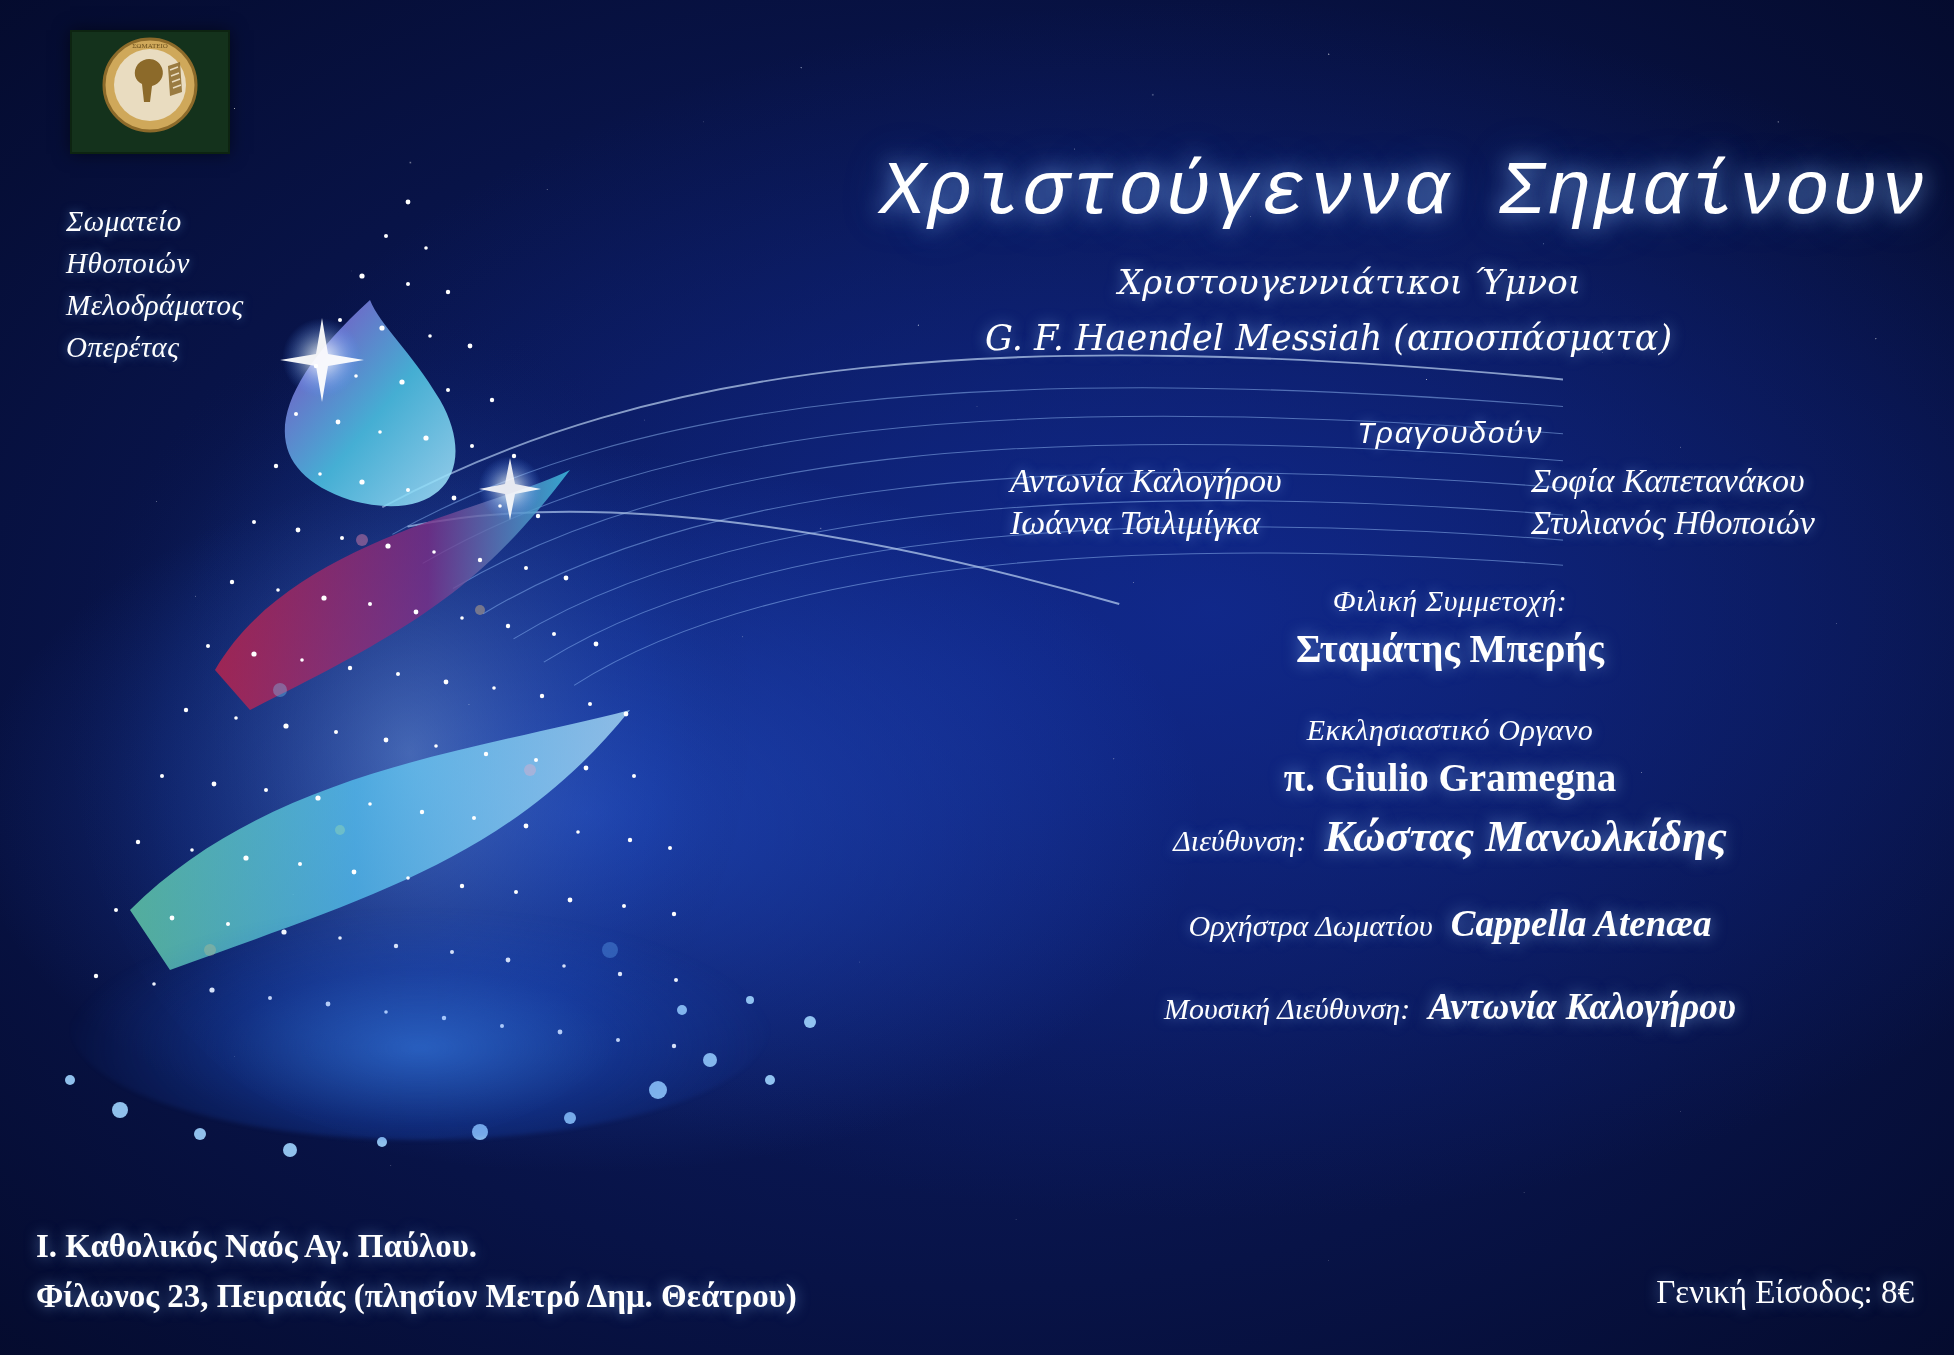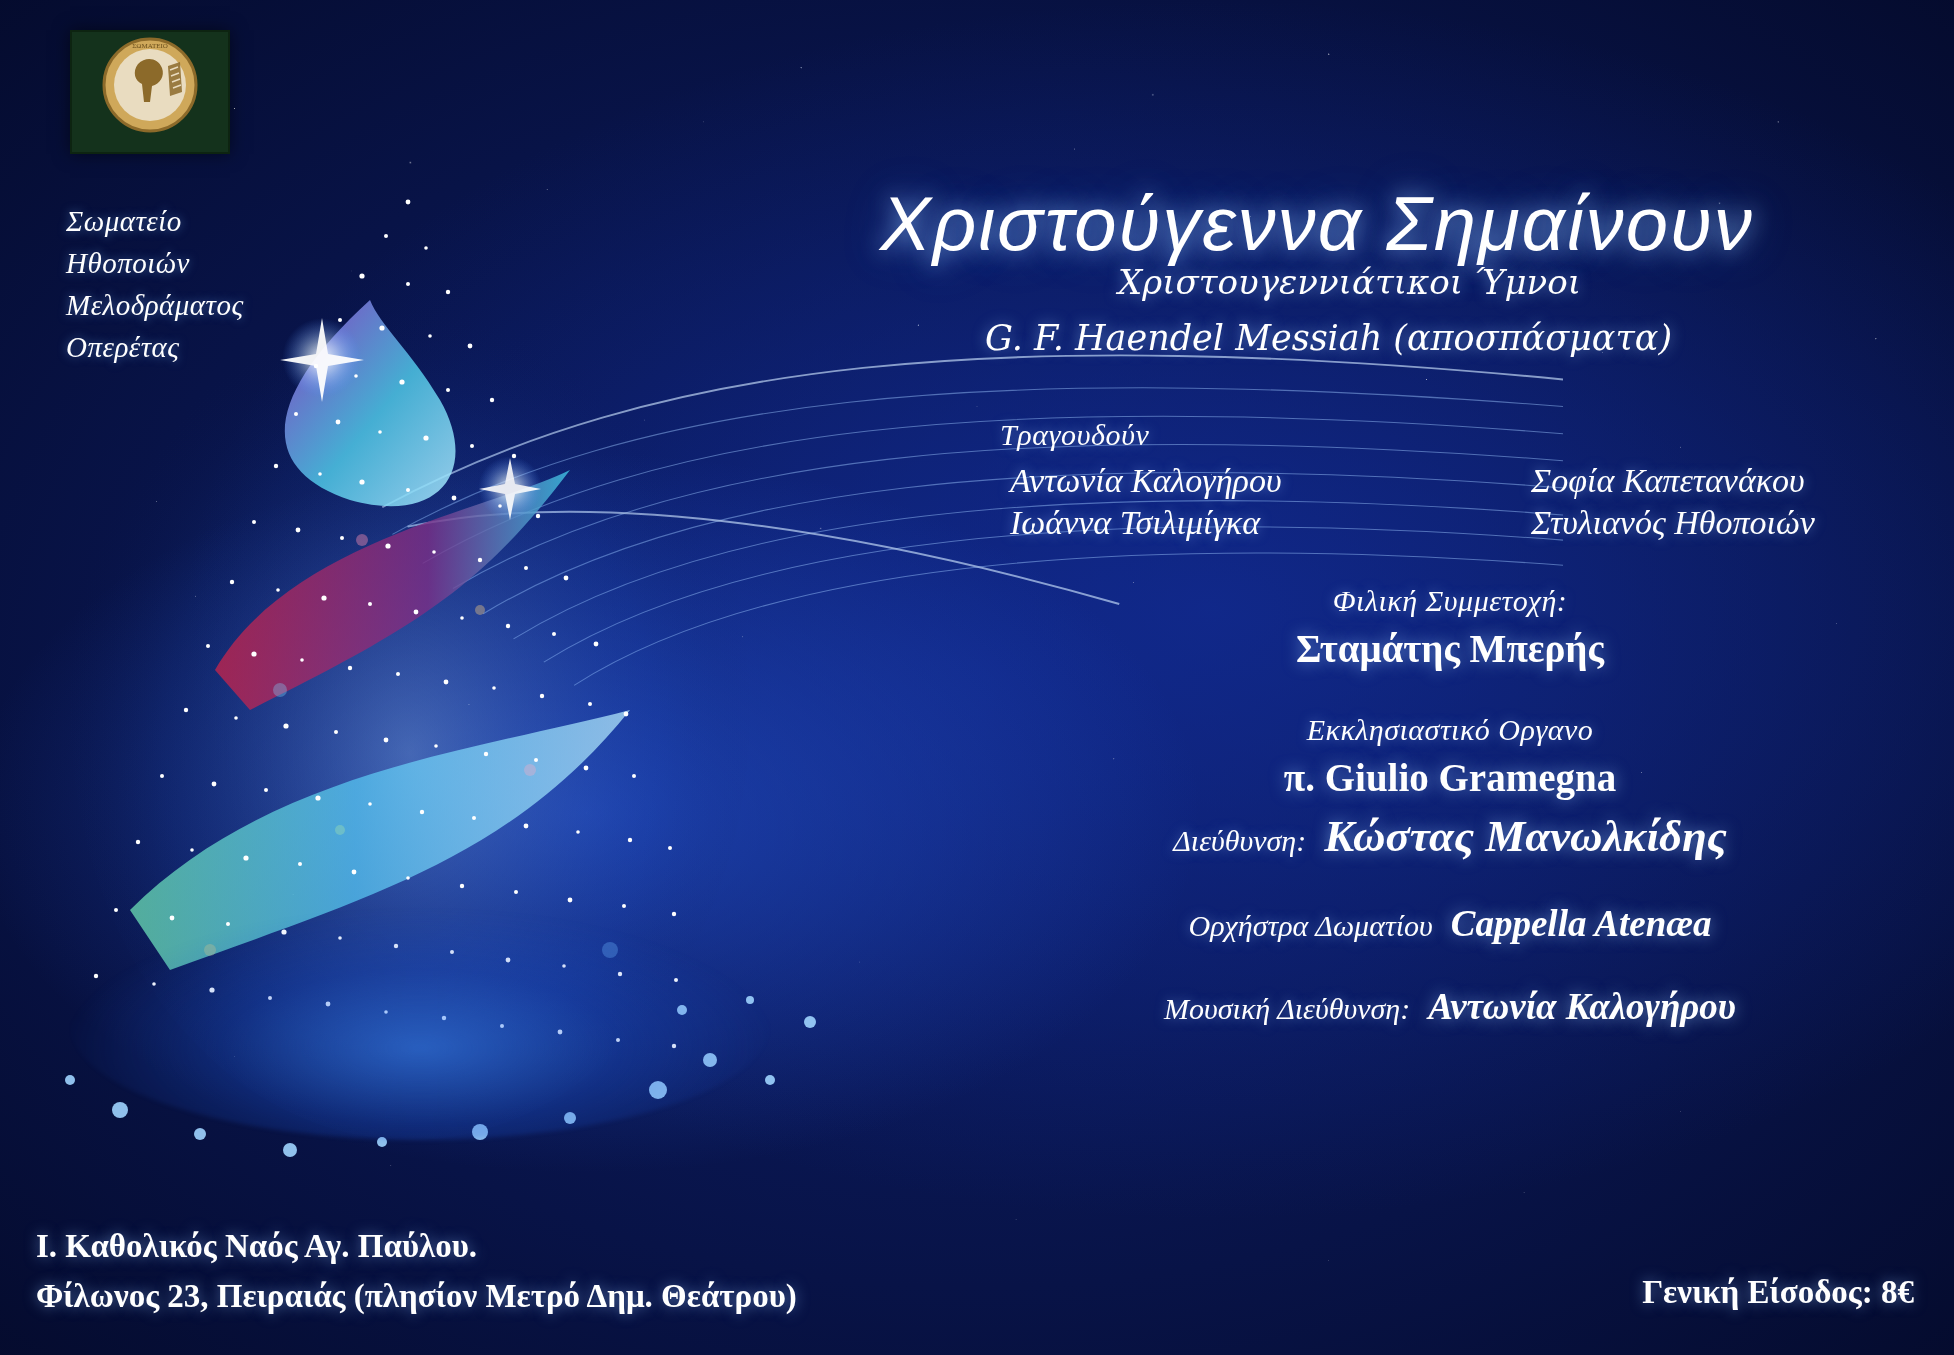--- a/index.html
+++ b/index.html
@@ -151,25 +151,24 @@
     white-space: nowrap;
   }
   .date-line .gap { display:inline-block; width: 38px; }
 
   .title {
     position: absolute;
     left: 880px;
     top: 150px;
     font-size: 76px;
     font-style: italic;
-    font-family: Liberation Sans, sans-serif;
+    font-family: Liberation Mono, monospace;
     letter-spacing: 2px;
     text-shadow: 0 0 22px rgba(150,200,255,.75), 0 0 46px rgba(80,140,255,.45);
     white-space: nowrap;
-    margin-top: 30px;
   }
   .subtitle1 {
     position: absolute;
     left: 1118px;
     top: 262px;
     font-size: 34px;
     font-style: italic;
     font-family: "DejaVu Serif", serif;
     text-shadow: 0 0 14px rgba(150,200,255,.6);
     white-space: nowrap;
@@ -180,24 +179,26 @@
     top: 318px;
     font-size: 35px;
     font-style: italic;
     font-family: "DejaVu Serif", serif;
     text-shadow: 0 0 14px rgba(150,200,255,.6);
     white-space: nowrap;
   }
 
   .credits { position: absolute; left: 1000px; top: 418px; width: 900px; }
   .c-head {
+    text-align: center;
     font-size: 30px;
     font-style: italic;
     letter-spacing: .6px;
     text-shadow: 0 0 12px rgba(140,190,255,.55);
+    font-family: Liberation Mono, monospace;
   }
   .singers {
     margin-top: 10px;
     display: grid;
     grid-template-columns: 1fr 1fr;
     column-gap: 18px;
     row-gap: 4px;
     font-size: 34px;
     font-style: italic;
     text-shadow: 0 0 12px rgba(140,190,255,.55);
@@ -246,21 +247,21 @@
     font-size: 33px;
     font-weight: bold;
     line-height: 1.5;
     text-shadow: 0 0 14px rgba(140,190,255,.55);
   }
   .price {
     position: absolute;
     right: 40px;
     bottom: 44px;
     font-size: 33px;
-    font-weight: bold;
+    font-weight: normal;
     text-shadow: 0 0 14px rgba(140,190,255,.55);
   }
 </style>
 </head>
 <body>
 
 <div id="poster">
 
   <div class="stars"></div>
   <div class="stars2"></div>

